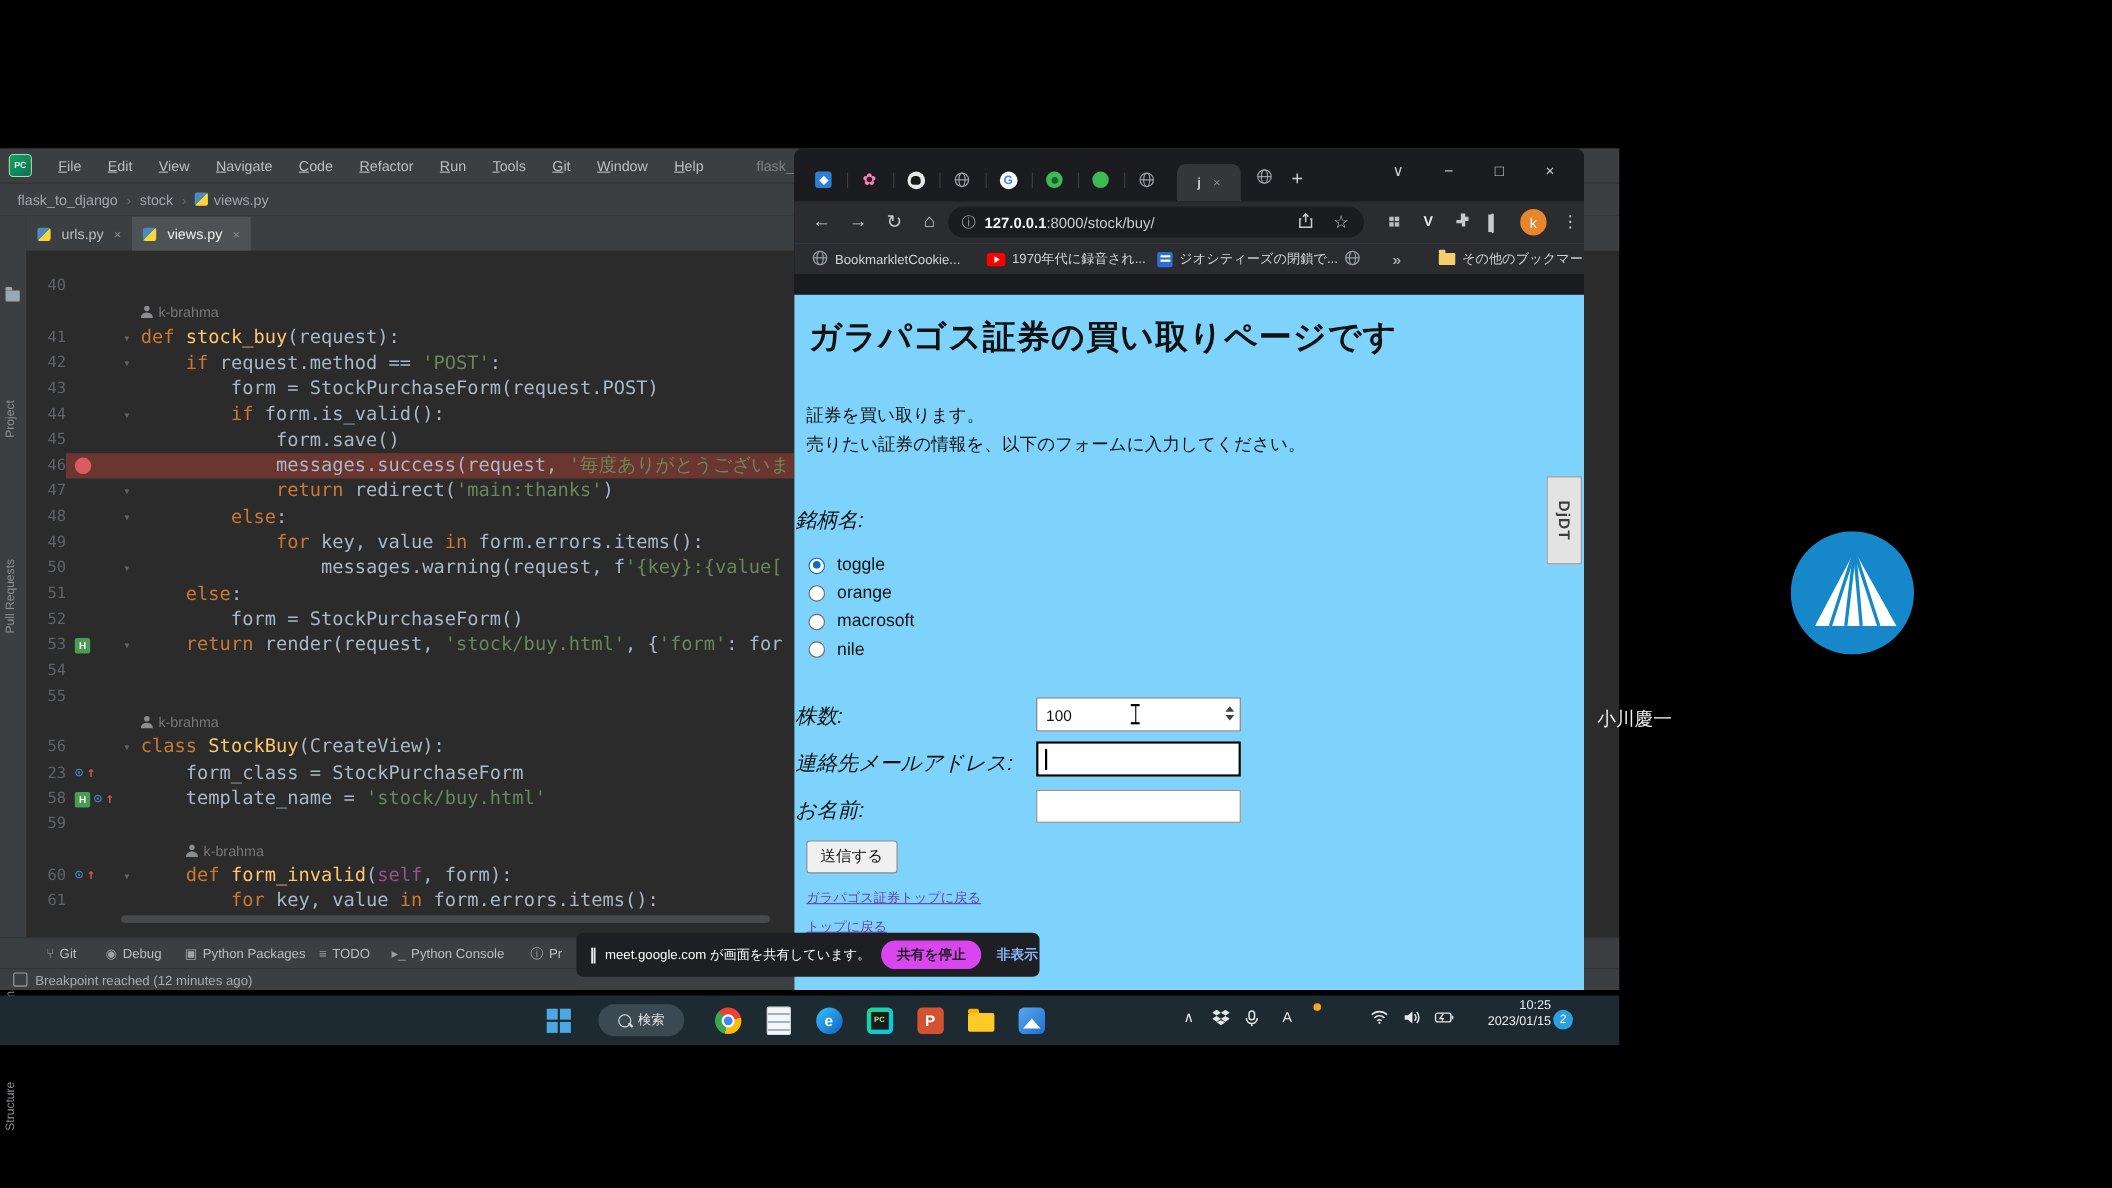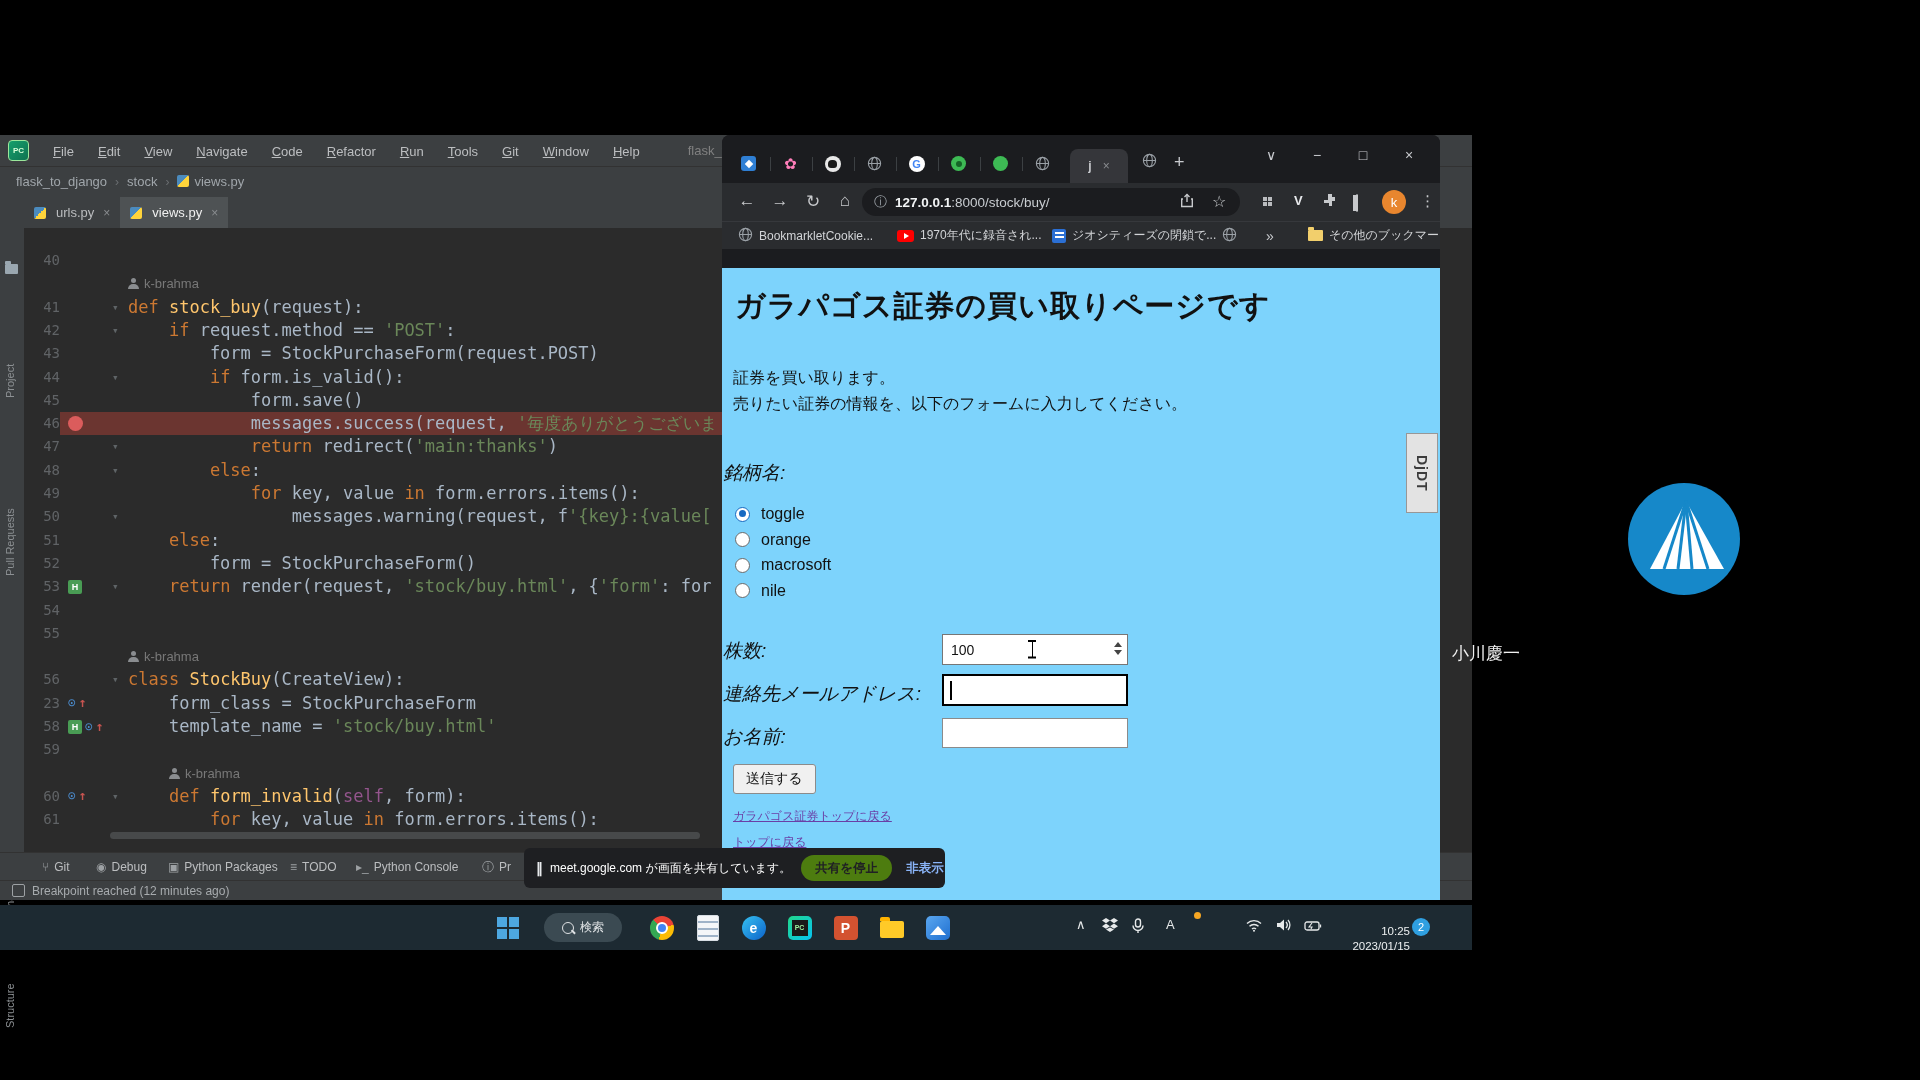--- a/index.html
+++ b/index.html
@@ -134,21 +134,21 @@
   .pg-btn{position:absolute;left:11px;height:28px;padding:0 12px;background:#f0f0f0;border:1px solid #8b8b8b;
           border-radius:3px;font-size:14px;display:flex;align-items:center;}
   .pg-link{position:absolute;left:11px;font-size:12px;color:#6a3fa6;text-decoration:underline;}
   .djdt{position:absolute;right:2px;top:165px;width:32px;height:80px;background:#e3e3e3;border:1px solid #979797;
         color:#3c3c3c;font-weight:bold;font-size:14px;display:flex;align-items:center;justify-content:center;
         writing-mode:vertical-rl;box-sizing:border-box;letter-spacing:1px;}
   
   .meetbar{position:absolute;left:524px;top:848px;width:421px;height:40px;background:#1e1f22;border-radius:6px;
            display:flex;align-items:center;color:#fff;font-size:12px;z-index:40;}
   .pauseic{color:#e8eaed;font-size:14px;font-weight:bold;margin:0 8px 0 12px;letter-spacing:-1px;}
-  .stopbtn{margin-left:10px;background:#4d7c0f;color:#202124;border-radius:14px;height:26px;padding:0 14px;
+  .stopbtn{margin-left:10px;background:#d946ef;color:#202124;border-radius:14px;height:26px;padding:0 14px;
            display:flex;align-items:center;font-size:12.5px;font-weight:bold;white-space:nowrap;}
   .hidelbl{color:#8ab4f8;font-size:12.5px;font-weight:bold;margin-left:14px;white-space:nowrap;}
   
   .taskbar{position:absolute;left:0;top:905px;width:1472px;height:45px;background:#1d2a32;z-index:30;}
   .tb-app{position:absolute;top:9px;width:27px;height:27px;display:flex;align-items:center;justify-content:center;}
   .i-start{width:22px;height:22px;position:relative;}
   .i-start::before{content:"";position:absolute;left:0;top:0;width:10px;height:10px;background:#4da7e0;
       box-shadow:12px 0 #4da7e0,0 12px #4da7e0,12px 12px #4da7e0;}
   .searchpill{position:absolute;left:544px;top:8px;width:78px;height:29px;border-radius:15px;background:#3b4a52;
               display:flex;align-items:center;justify-content:center;gap:6px;color:#e3e6e8;font-size:12px;}
@@ -170,21 +170,21 @@
      display:flex;align-items:center;justify-content:center;}
   .i-folder{width:24px;height:17px;background:#ffca28;border-radius:2px;position:relative;margin-top:4px;}
   .i-folder::before{content:"";position:absolute;left:0;top:-4px;width:10px;height:4px;background:#ffb300;border-radius:2px 2px 0 0;}
   .i-photos{width:24px;height:24px;border-radius:5px;background:linear-gradient(135deg,#5aa7f0,#1f6fd0);position:relative;}
   .i-photos::before{content:"";position:absolute;left:4px;top:10px;border-left:8px solid transparent;
      border-right:8px solid transparent;border-bottom:9px solid #fff;}
   .tray-ic{position:absolute;top:12px;color:#e6e9ea;font-size:13px;}
   .tray-svg{position:absolute;top:13px;}
   .i-account{width:17px;height:17px;border-radius:50%;background:#3f7fd6;position:relative;}
   .i-account::after{content:"";position:absolute;right:-1px;bottom:-1px;width:7px;height:7px;border-radius:50%;background:#f5a623;}
-  .clock{position:absolute;left:1340px;top:19px;width:70px;text-align:right;color:#eceff0;font-size:11.5px;line-height:15px;}
+  .clock{position:absolute;left:1340px;top:2px;width:70px;text-align:right;color:#eceff0;font-size:11.5px;line-height:15px;}
   .badge{position:absolute;left:1412px;top:13px;width:18px;height:18px;border-radius:50%;background:#2f9fe0;
          color:#fff;font-size:11px;display:flex;align-items:center;justify-content:center;}
   
   .cam-name{position:absolute;left:1452px;top:642px;color:#f1f1f1;font-size:17px;z-index:10;}
   .cam-logo{position:absolute;left:1628px;top:483px;z-index:10;}
 </style>
 </head>
 <body>
 
 <div class="stage">

